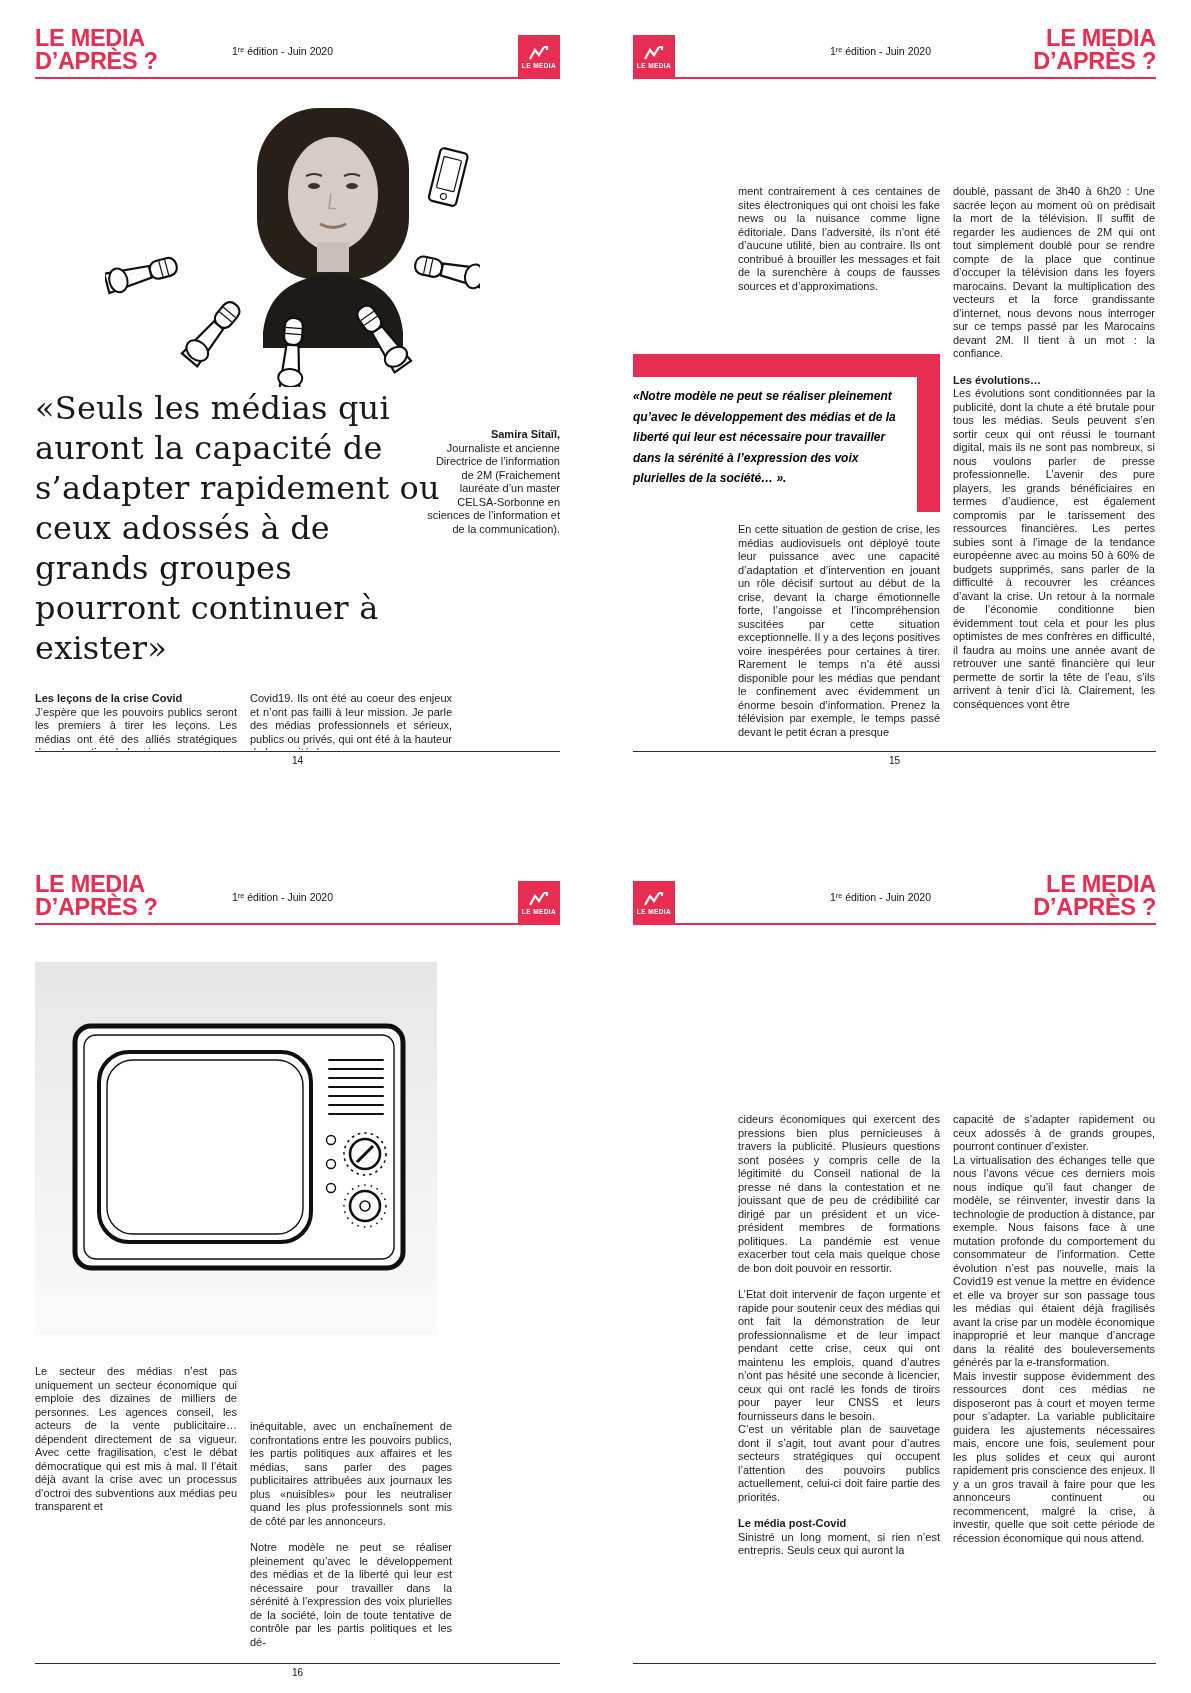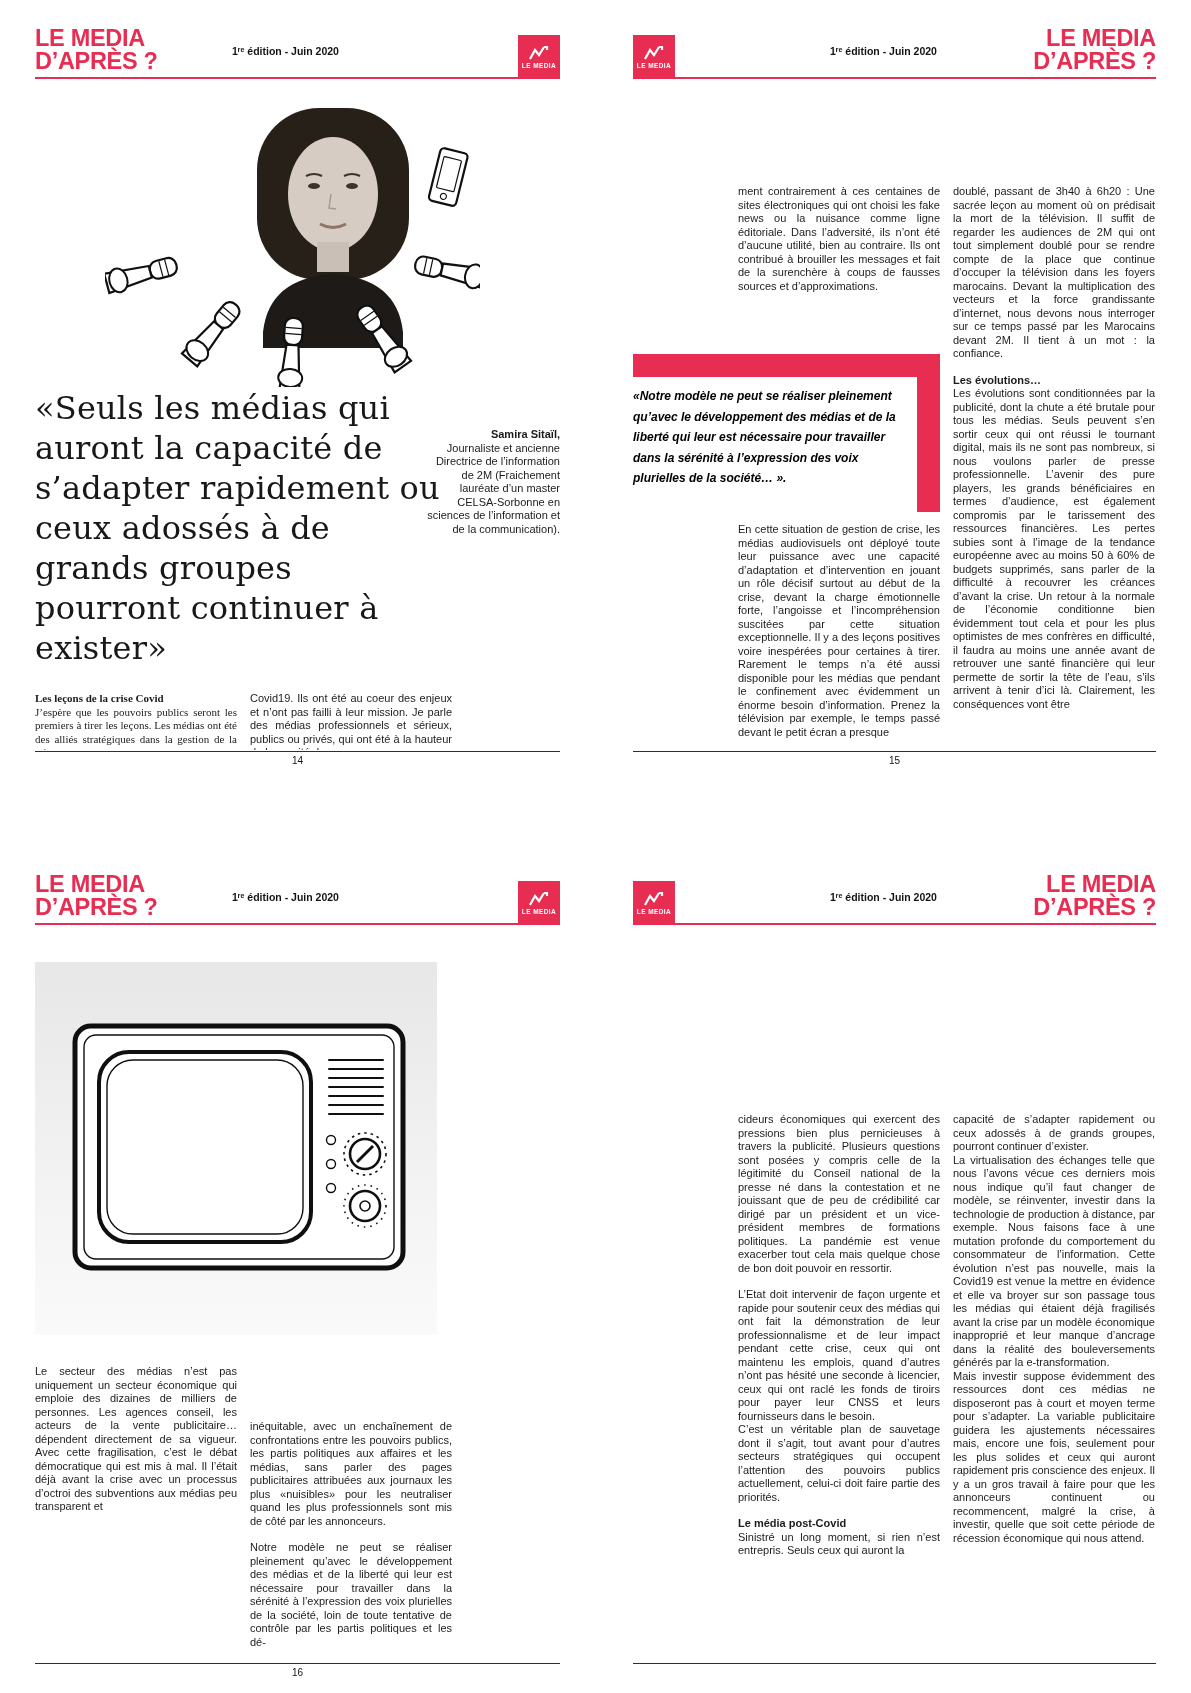--- a/index.html
+++ b/index.html
@@ -2,21 +2,21 @@
 <html lang="fr"><head>
 <meta charset="utf-8">
 <style>
   html,body{margin:0;padding:0;background:#fff;}
   #canvas{position:relative;width:1191px;height:1693px;background:#ffffff;overflow:hidden;
           font-family:"Liberation Sans", sans-serif;color:#1b1b1b;border-radius:12px;}
   .page{position:absolute;inset:0;}
   .abs{position:absolute;}
   .brand{color:#e72d52;font-weight:bold;font-size:23.5px;line-height:0.96;letter-spacing:-0.3px;white-space:nowrap;}
   .brand .l2{display:block;}
-  .edition{font-size:10.5px;font-weight:bold;color:#141414;white-space:nowrap;}
+  .edition{font-size:10.5px;font-weight:normal;color:#141414;white-space:nowrap;}
   .logo-sq{width:42px;height:44px;background:#e72d52;display:flex;flex-direction:column;align-items:center;justify-content:center;gap:2px;}
   .logo-sq .logo-label{color:#fff;font-size:6.5px;font-weight:bold;letter-spacing:0.4px;white-space:nowrap;}
   .hrule{height:2px;background:#e72d52;}
   .quote{font-family:"DejaVu Serif", serif;font-weight:400;font-size:32px;line-height:40px;color:#181818;letter-spacing:0.2px;}
   .attr{text-align:right;font-size:11px;line-height:13.5px;}
   .attr .name{font-weight:bold;font-style:normal;}
   .attr .role{}
   .bcol{font-size:11px;line-height:13.5px;text-align:justify;color:#1c1c1c;overflow:hidden;}
   .bcol p{margin:0;}
   .bcol p.gap{margin-top:13px;}
@@ -108,21 +108,21 @@
       </g>
     </svg>
 
     <div class="abs quote" style="left:35px;top:388px;width:412px;">«Seuls les médias qui auront la capacité de s’adapter rapidement ou ceux adossés à de grands groupes pourront continuer à exister»</div>
 
     <div class="abs attr" style="left:425px;top:428px;width:135px;">
       <span class="name">Samira Sitaïl,</span><br>
       <span class="role">Journaliste et ancienne Directrice de l’information de 2M (Fraichement lauréate d’un master CELSA-Sorbonne en sciences de l’information et de la communication).</span>
     </div>
 
-    <div class="abs bcol" style="left:35px;top:692px;width:202px;height:58px;font-family:Liberation Serif, serif;">
+    <div class="abs bcol" style="left:35px;top:692px;width:202px;height:58px;">
       <p class="bhead">Les leçons de la crise Covid</p>
       <p>J’espère que les pouvoirs publics seront les premiers à tirer les leçons. Les médias ont été des alliés stratégiques dans la gestion de la crise</p>
     </div>
     <div class="abs bcol" style="left:250px;top:692px;width:202px;height:58px;">
       <p>Covid19. Ils ont été au coeur des enjeux et n’ont pas failli à leur mission. Je parle des médias professionnels et sérieux, publics ou privés, qui ont été à la hauteur de la gravité du mo-</p>
     </div>
 
     <div class="abs footrule" style="left:35px;top:751px;width:525px;"></div>
     <div class="abs pagenum" style="left:35px;top:755px;width:525px;">14</div>
   </section>

